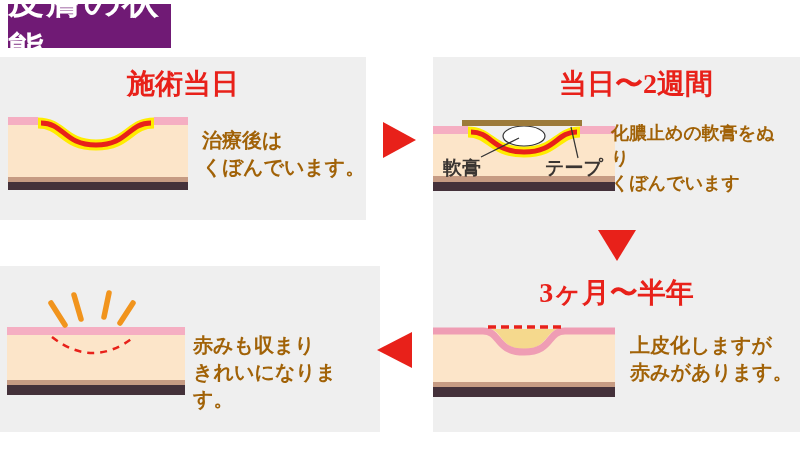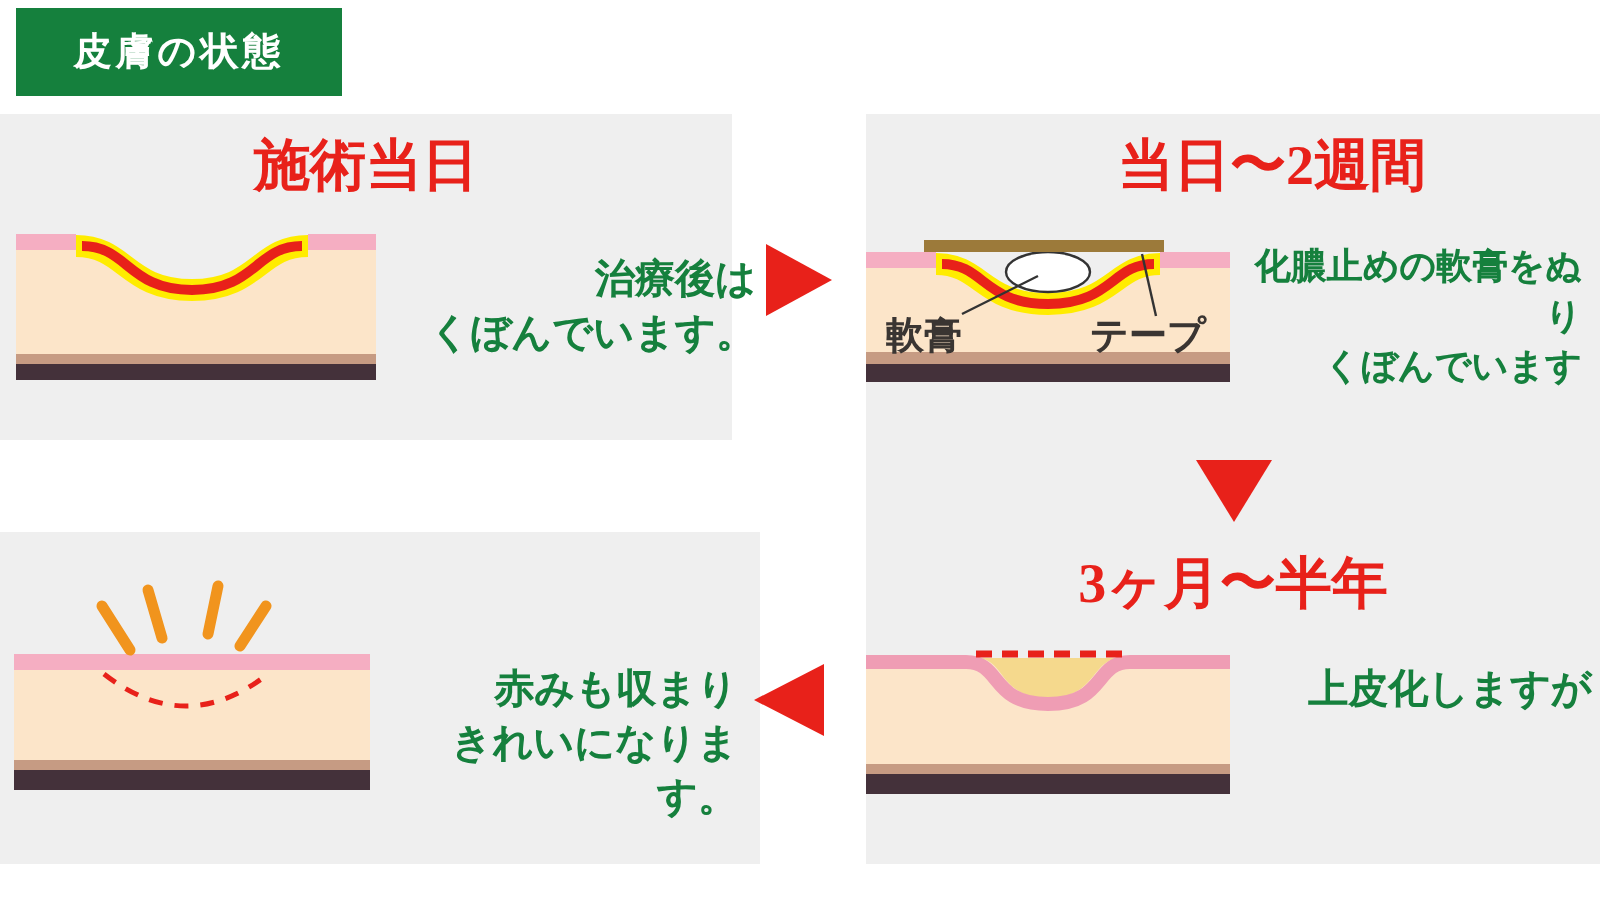--- a/index.html
+++ b/index.html
@@ -3,34 +3,34 @@
 <meta charset="utf-8">
 <style>
   html,body{margin:0;padding:0;}
   body{
     width:800px;height:450px;position:relative;background:#ffffff;
     font-family:"Liberation Serif","DejaVu Serif",serif;
     overflow:hidden;
   }
   .badge{
     position:absolute;left:8px;top:4px;width:163px;height:44px;
-    background:#15803d;color:#ffffff;font-size:19px;font-weight:bold;
+    background:#701a75;color:#ffffff;font-size:36px;font-weight:bold;
     display:flex;align-items:center;justify-content:center;letter-spacing:2px;
   }
   .panel{position:absolute;background:#efefef;}
   .panel-day0{left:0;top:57px;width:366px;height:163px;}
   .panel-weeks2{left:433px;top:57px;width:367px;height:210px;padding-left:39px;}
   .panel-months3{left:433px;top:266px;width:367px;height:166px;}
   .panel-final{left:0;top:266px;width:380px;height:166px;}
   .panel-title{
     position:absolute;left:0;top:12px;width:100%;text-align:center;
     color:#e8211a;font-size:28px;font-weight:bold;line-height:1.1;font-family:Liberation Serif, serif;
   }
   .caption{
-    position:absolute;text-align:right;color:#15803d;font-weight:bold;
+    position:absolute;text-align:left;color:#a16207;font-weight:bold;
     font-size:20px;line-height:1.35;
   }
   .cap-day0{left:202px;top:70px;width:176px;}
   .cap-weeks2{left:178px;top:64px;width:180px;font-size:18px;line-height:1.4;}
   .cap-months3{left:197px;top:66px;width:166px;font-family:Liberation Serif, serif;}
   .cap-final{left:193px;top:66px;width:176px;}
   .illus{position:absolute;}
   .il-day0{left:8px;top:60px;}
   .il-weeks2{left:0;top:63px;}
   .il-months3{left:0;top:59px;}
@@ -108,20 +108,21 @@
   <svg class="illus il-months3" width="182" height="73" viewBox="0 0 182 73">
     <rect x="0" y="5" width="182" height="52" fill="#fce5c9"></rect>
     <path d="M55,4 C70,4 66,24 91,24 C116,24 112,4 128,4 Z" fill="#f5d98d"></path>
     <path d="M0,6 L50,6 C68,6 62,27 91,27 C120,27 114,6 132,6 L182,6" fill="none" stroke="#ef9db4" stroke-width="7"></path>
     <path d="M55,2 L130,2" fill="none" stroke="#e8211a" stroke-width="3.5" stroke-dasharray="8 5"></path>
     <rect x="0" y="57" width="182" height="5" fill="#c69b83"></rect>
     <rect x="0" y="62" width="182" height="10" fill="#44313a"></rect>
   </svg>
   <div class="caption cap-months3">
     <div>上皮化しますが</div>
+    <div>赤みがあります。</div>
   </div>
 </div>
 
 <div class="panel panel-final">
   <svg class="illus il-final" width="178" height="108" viewBox="0 0 178 108">
     <rect x="0" y="44" width="178" height="49" fill="#fce5c9"></rect>
     <rect x="0" y="40" width="178" height="8" fill="#f5aec2"></rect>
     <path d="M45,50 Q86,82 127,50" fill="none" stroke="#e8211a" stroke-width="2.5" stroke-dasharray="7 6"></path>
     <g stroke="#f1941d" stroke-width="5.5" stroke-linecap="round">
       <line x1="58" y1="38" x2="44" y2="16"></line>

